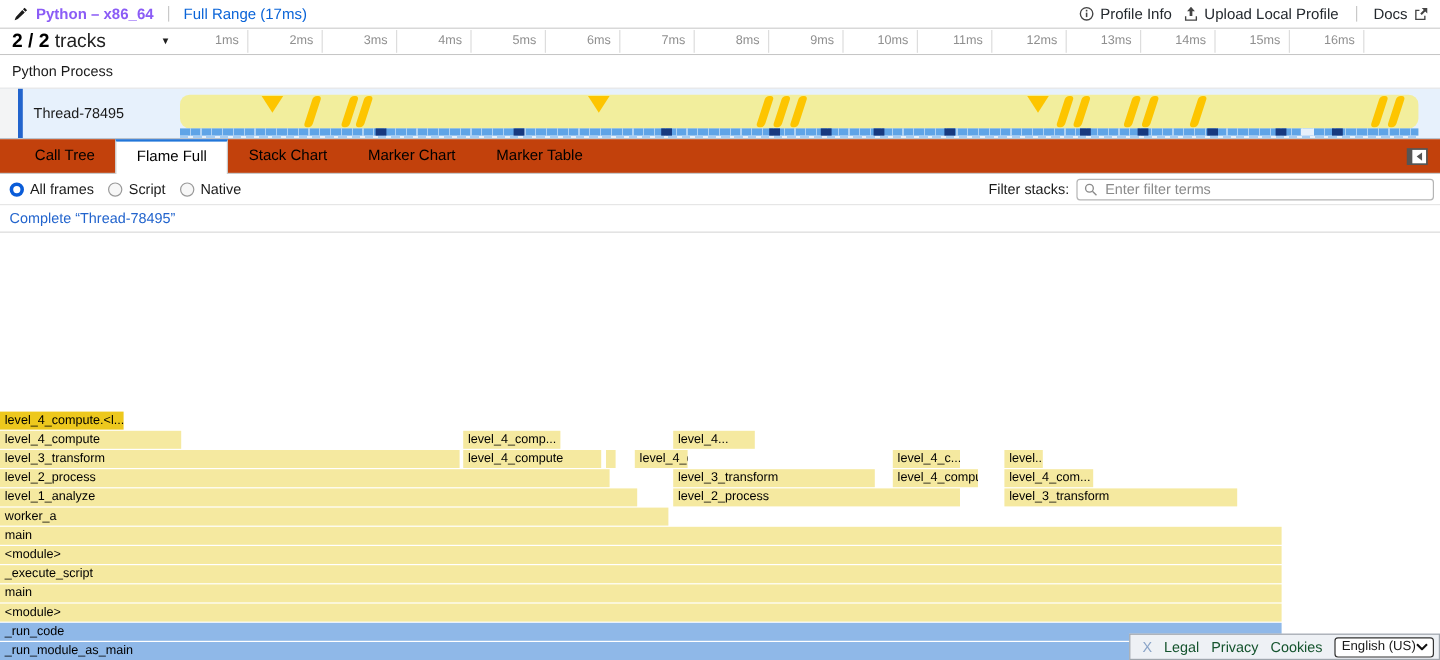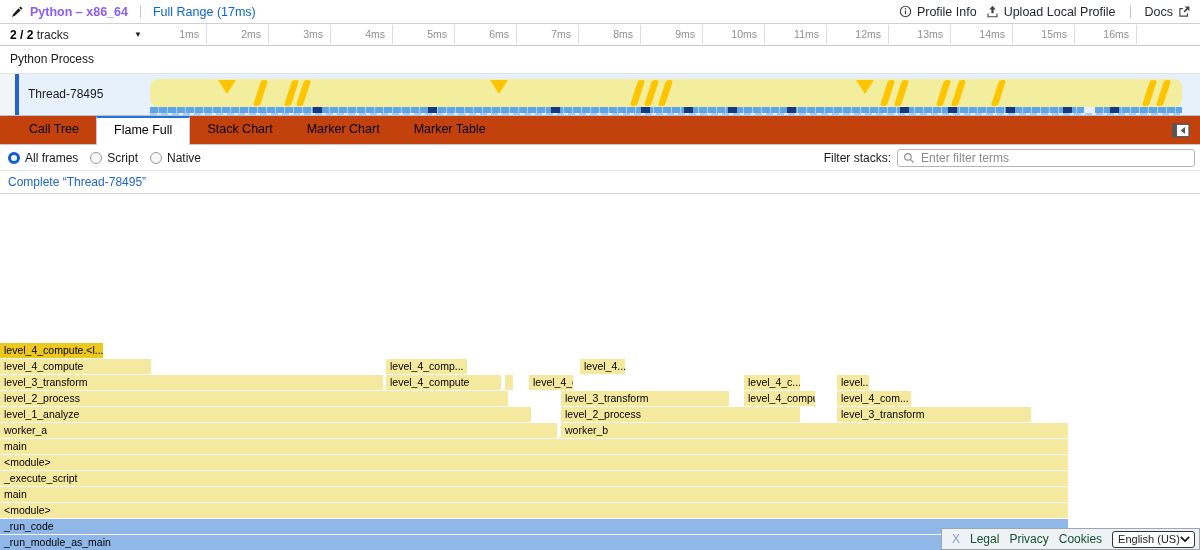--- a/index.html
+++ b/index.html
@@ -26,21 +26,21 @@
   .title{font-weight:bold;font-size:12.5px;color:#8b5cf6;}
   .vdiv{width:1px;height:13px;background:#c9c9c9;margin:0 5px;}
   .link-blue{color:var(--accent-blue);font-size:12.5px;cursor:pointer;}
   .h-right{margin-left:auto;display:flex;align-items:center;gap:9px;padding-right:10px;
            font-size:12.5px;color:#24292e;}
   .h-btn{display:flex;align-items:center;gap:5px;cursor:pointer;}
 
   
   #ruler-row{position:absolute;top:25px;left:0;right:0;height:20px;background:#fff;
              border-bottom:1px solid #c6c6c6;box-sizing:content-box;}
-  .tracks-label{position:absolute;left:10px;top:0;line-height:20px;font-size:12px;color:#222;}
+  .tracks-label{position:absolute;left:10px;top:0;line-height:20px;font-size:16px;color:#222;}
   .tracks-count{font-weight:bold;color:#000;}
   .caret{position:absolute;left:134px;top:0;line-height:20px;font-size:8px;color:#202020;cursor:pointer;}
   .ruler-cell{position:absolute;top:0;height:19px;border-right:1px solid #ddd;color:#8f8f8f;
               font-size:10.5px;line-height:19px;text-align:right;padding-right:7px;box-sizing:border-box;}
 
   
   #process-row{position:absolute;top:46px;left:0;right:0;height:28px;background:#fff;
                border-bottom:1px solid #e3e3e3;font-size:12px;line-height:27px;
                padding-left:10px;box-sizing:border-box;}
   #track-row{position:absolute;top:74px;left:0;right:0;height:41px;background:var(--selected-track-bg);
@@ -275,36 +275,35 @@
 </div>
 
 <div id="breadcrumb-row">
   <span class="crumb">Complete “Thread-78495”</span>
 </div>
 
 <div id="flame">
     <div class="frame selected" style="left: 0px; top: 149px; width: 103px;">level_4_compute.&lt;l...</div>
     <div class="frame yellow" style="left: 0px; top: 165px; width: 151px;">level_4_compute</div>
     <div class="frame yellow" style="left: 386px; top: 165px; width: 81px;">level_4_comp...</div>
-    <div class="frame yellow" style="left: 580px; top: 165px; width: 45px;">level_4...</div>
+    <div class="frame yellow" style="left: 561px; top: 165px; width: 68px;">level_4...</div>
     <div class="frame yellow" style="left: 0px; top: 181px; width: 383px;">level_3_transform</div>
     <div class="frame yellow" style="left: 386px; top: 181px; width: 115px;">level_4_compute</div>
     <div class="frame yellow" style="left: 505px; top: 181px; width: 8px;"></div>
     <div class="frame yellow" style="left: 529px; top: 181px; width: 44px;">level_4_co...</div>
     <div class="frame yellow" style="left: 744px; top: 181px; width: 56px;">level_4_c...</div>
     <div class="frame yellow" style="left: 837px; top: 181px; width: 32px;">level...</div>
     <div class="frame yellow" style="left: 0px; top: 197px; width: 508px;">level_2_process</div>
     <div class="frame yellow" style="left: 561px; top: 197px; width: 168px;">level_3_transform</div>
     <div class="frame yellow" style="left: 744px; top: 197px; width: 71px;">level_4_compute</div>
     <div class="frame yellow" style="left: 837px; top: 197px; width: 74px;">level_4_com...</div>
     <div class="frame yellow" style="left: 0px; top: 213px; width: 531px;">level_1_analyze</div>
     <div class="frame yellow" style="left: 561px; top: 213px; width: 239px;">level_2_process</div>
     <div class="frame yellow" style="left: 837px; top: 213px; width: 194px;">level_3_transform</div>
     <div class="frame yellow" style="left: 0px; top: 229px; width: 557px;">worker_a</div>
-    <div class="frame yellow" style="left: 561px; top: 229px; width: 507px;">worker_b</div>
     <div class="frame yellow" style="left: 0px; top: 245px; width: 1068px;">main</div>
     <div class="frame yellow" style="left: 0px; top: 261px; width: 1068px;">&lt;module&gt;</div>
     <div class="frame yellow" style="left: 0px; top: 277px; width: 1068px;">_execute_script</div>
     <div class="frame yellow" style="left: 0px; top: 293px; width: 1068px;">main</div>
     <div class="frame yellow" style="left: 0px; top: 309px; width: 1068px;">&lt;module&gt;</div>
     <div class="frame blue" style="left: 0px; top: 325px; width: 1068px;">_run_code</div>
     <div class="frame blue" style="left: 0px; top: 341px; width: 1068px;">_run_module_as_main</div>
   </div>
 
 <div id="footer">

